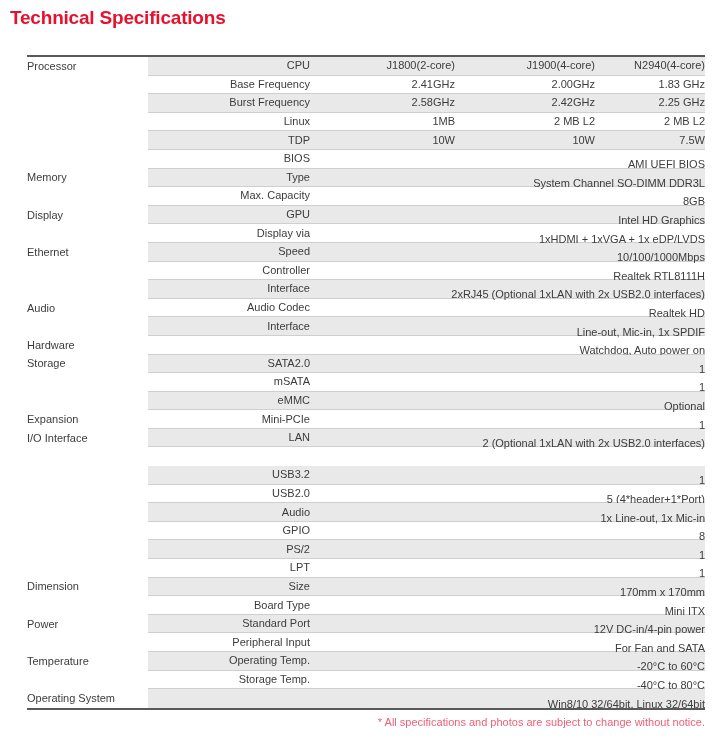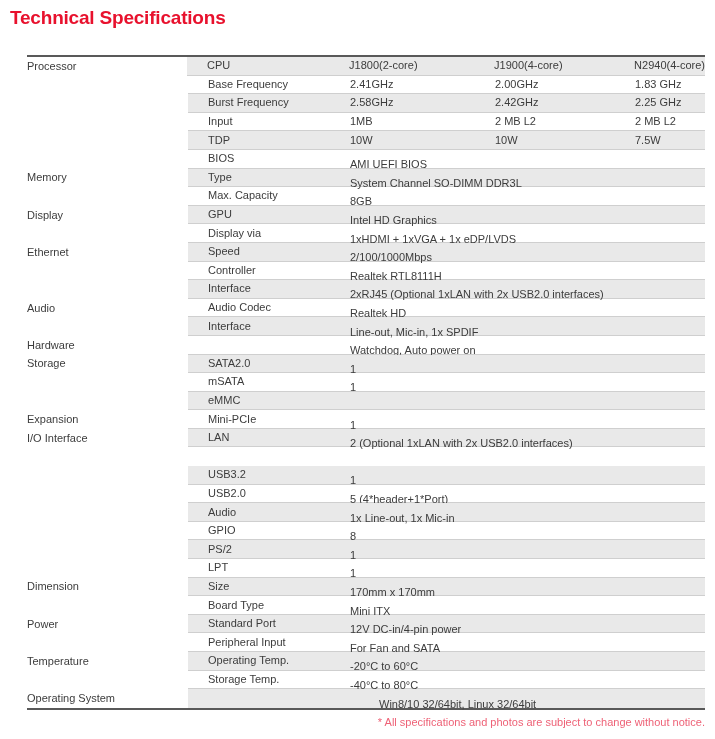--- a/index.html
+++ b/index.html
@@ -22,34 +22,35 @@
     color: var(--accent, #e8112d);
   }
 
   .spec-table {
     margin: 26px 10px 0 27px;
     width: 678px;
     border-top: 2px solid var(--border-dark, #595959);
     border-bottom: 2px solid var(--border-dark, #595959);
   }
 
-  .row { display: flex; height: 18.6px; gap: 40px; }
+  .row { display: flex; height: 18.6px; }
 
   .cell { font-size: 11px; line-height: 1; white-space: nowrap; overflow: hidden; }
 
   .cat {
     width: 121px;
     display: flex; align-items: center;
     color: var(--text, #3c3c3c);
   }
 
   .row-body {
     flex: 1;
     display: flex; align-items: center;
     border-bottom: 1px solid var(--separator, #cfcfcf);
+    text-align: right;
   }
   .row:last-child .row-body { border-bottom: none; padding-left: 29px; }
   .row-body.shaded { background: var(--row-shade, #e9e9e9); }
 
   .label { width: 162px; padding-left: 20px; }
   .value.v0 { width: 145px; }
   .value.v1 { width: 140px; }
   .value.v2 { flex: 1; }
   .value.span { flex: 1; margin-top: 12px; }
 
@@ -91,21 +92,21 @@
         <div class="row-body shaded">
           <div class="cell label">Burst Frequency</div>
           <div class="cell value v0">2.58GHz</div>
           <div class="cell value v1">2.42GHz</div>
           <div class="cell value v2">2.25 GHz</div>
         </div>
       </div>
       <div class="row">
         <div class="cell cat"></div>
         <div class="row-body">
-          <div class="cell label">Input</div>
+          <div class="cell label">Linux</div>
           <div class="cell value v0">1MB</div>
           <div class="cell value v1">2 MB L2</div>
           <div class="cell value v2">2 MB L2</div>
         </div>
       </div>
       <div class="row">
         <div class="cell cat"></div>
         <div class="row-body shaded">
           <div class="cell label">TDP</div>
           <div class="cell value v0">10W</div>
@@ -145,21 +146,21 @@
         <div class="cell cat"></div>
         <div class="row-body">
           <div class="cell label">Display via</div>
           <div class="cell value span">1xHDMI + 1xVGA + 1x eDP/LVDS</div>
         </div>
       </div>
       <div class="row">
         <div class="cell cat">Ethernet</div>
         <div class="row-body shaded">
           <div class="cell label">Speed</div>
-          <div class="cell value span">2/100/1000Mbps</div>
+          <div class="cell value span">10/100/1000Mbps</div>
         </div>
       </div>
       <div class="row">
         <div class="cell cat"></div>
         <div class="row-body">
           <div class="cell label">Controller</div>
           <div class="cell value span">Realtek RTL8111H</div>
         </div>
       </div>
       <div class="row">
@@ -201,20 +202,21 @@
         <div class="cell cat"></div>
         <div class="row-body">
           <div class="cell label">mSATA</div>
           <div class="cell value span">1</div>
         </div>
       </div>
       <div class="row">
         <div class="cell cat"></div>
         <div class="row-body shaded">
           <div class="cell label">eMMC</div>
+          <div class="cell value span">Optional</div>
         </div>
       </div>
       <div class="row">
         <div class="cell cat">Expansion</div>
         <div class="row-body">
           <div class="cell label">Mini-PCIe</div>
           <div class="cell value span">1</div>
         </div>
       </div>
       <div class="row">

